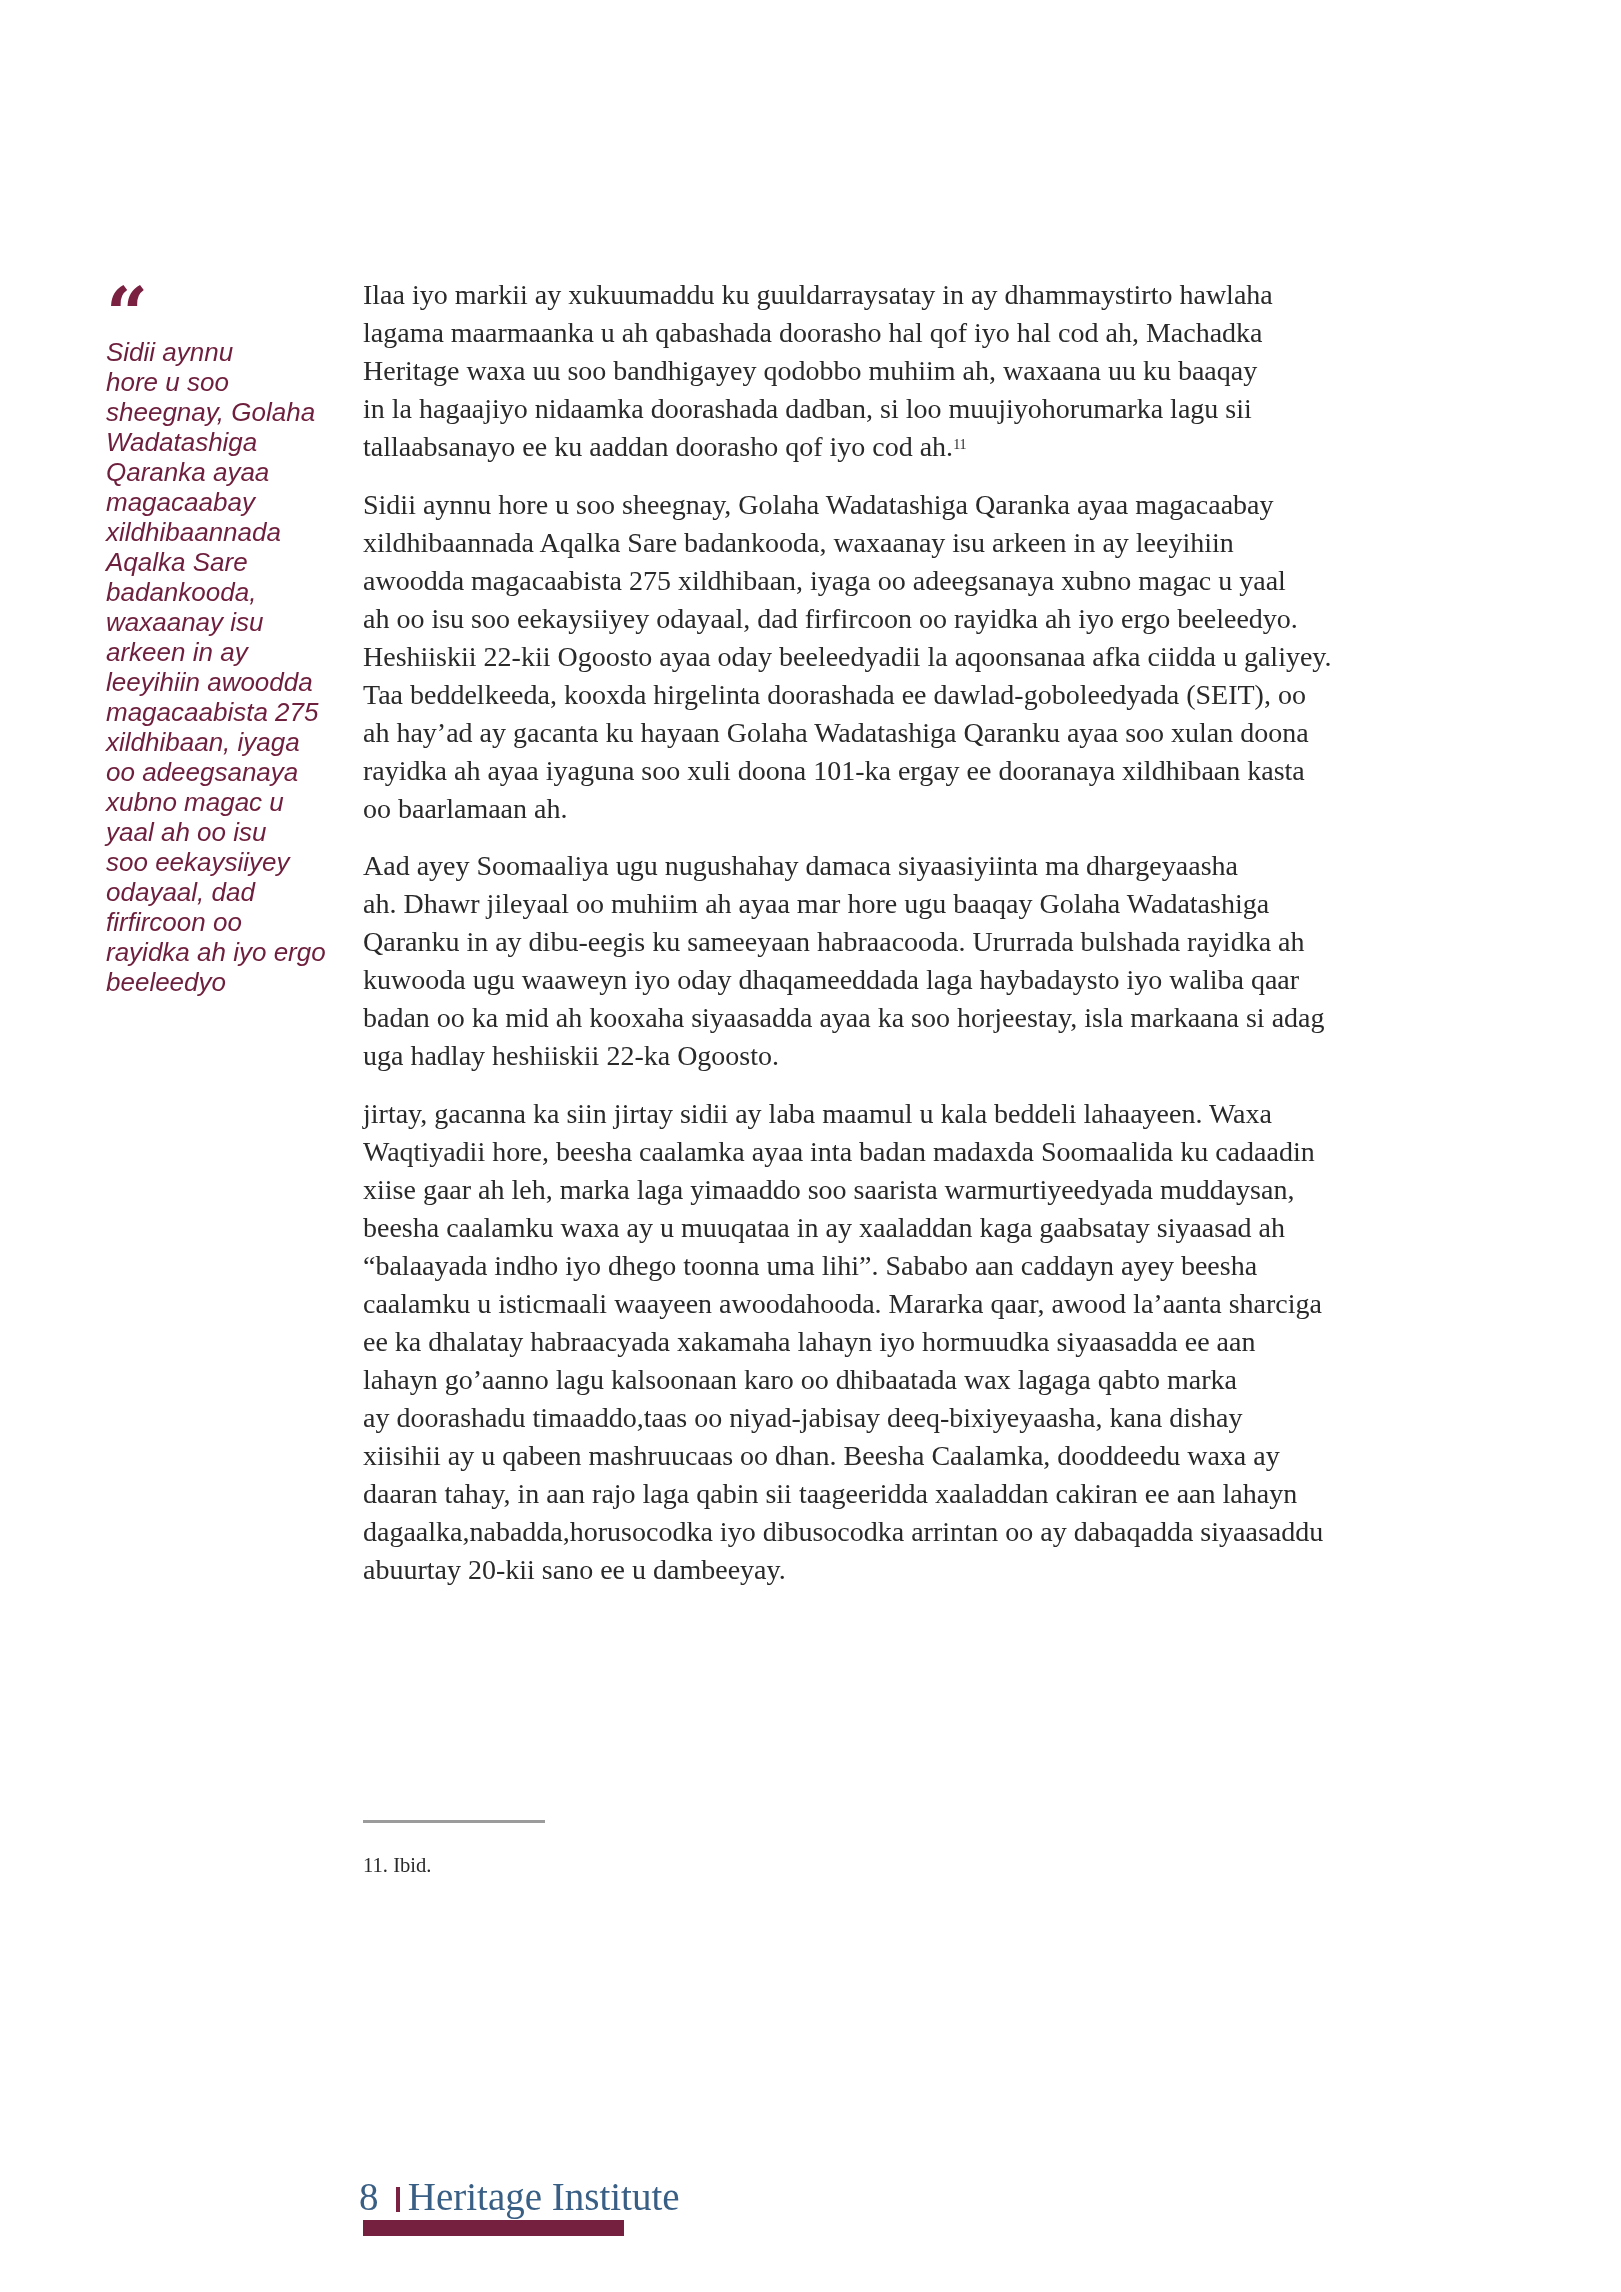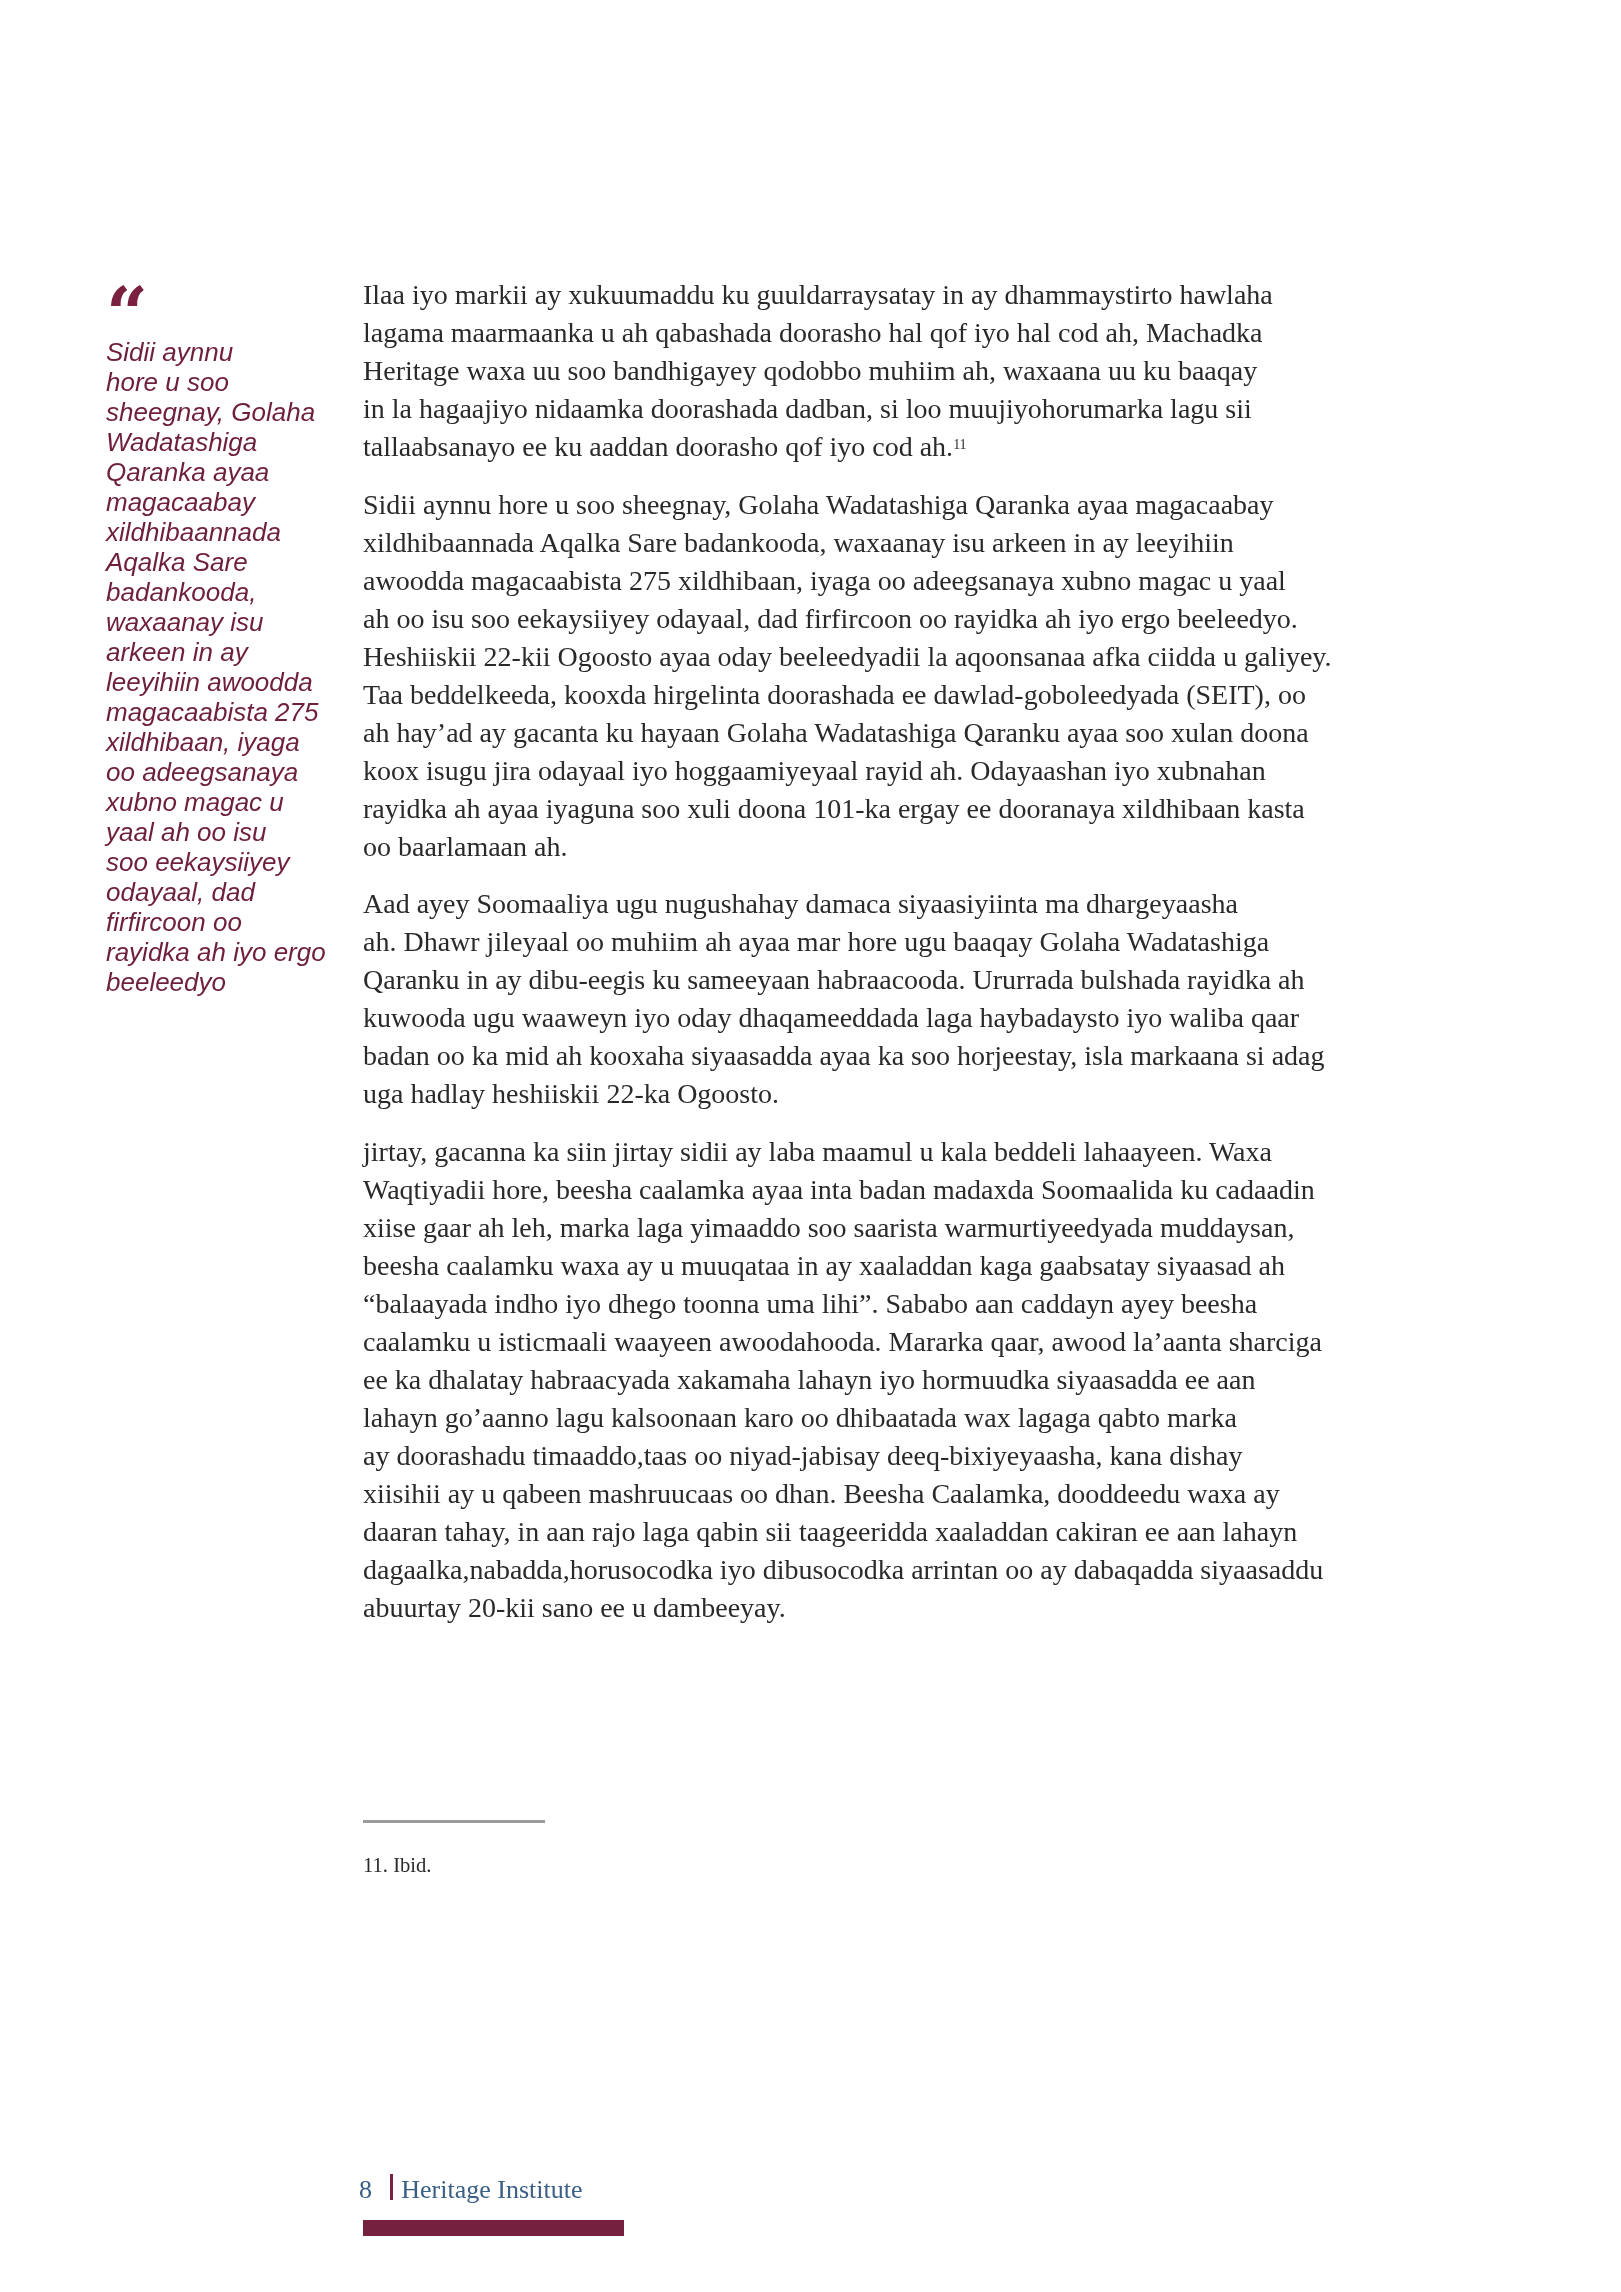--- a/index.html
+++ b/index.html
@@ -21,21 +21,21 @@
   .para {
     font-family: "Liberation Serif", serif; font-size: 28px; line-height: 38px;
     color: #2a2a2a; margin: 0 0 19.6px 0;
   }
   .line { display: block; white-space: nowrap; }
   sup.fn { font-size: 14px; vertical-align: top; position: relative; top: -2px; }
 
   .footnote-rule { position: absolute; left: 363px; top: 1820px; width: 182px; height: 2.9px; background: #9b9b9b; }
   .footnote { position: absolute; left: 363px; top: 1854px; font-family: "Liberation Serif", serif; font-size: 20.6px; color: #2a2a2a; text-align: center; }
 
-  .footer { position: absolute; left: 359px; top: 2174px; font-family: "Liberation Serif", serif; font-size: 26px; color: #3a5f85; white-space: nowrap; }
+  .footer { position: absolute; left: 359px; top: 2174px; font-family: "Liberation Serif", serif; font-size: 39px; color: #3a5f85; white-space: nowrap; }
   .footer .sep { display: inline-block; width: 3.9px; height: 25.5px; background: #7a2040; margin: 0 7.8px 0 17.6px; vertical-align: -2px; }
   .footer-bar { position: absolute; left: 363px; top: 2220px; width: 261px; height: 15.7px; background: #75203e; }
 </style>
 </head>
 <body>
 
 <div class="page">
 
   <aside class="pullquote">
     <div class="quote-mark">“</div>
@@ -74,21 +74,20 @@
         <span class="line"><span>tallaabsanayo ee ku aaddan doorasho qof iyo cod ah.</span><sup class="fn">11</sup></span>
       </p>
       <p class="para">
         <span class="line"><span>Sidii aynnu hore u soo sheegnay, Golaha Wadatashiga Qaranka ayaa magacaabay</span></span>
         <span class="line"><span>xildhibaannada Aqalka Sare badankooda, waxaanay isu arkeen in ay leeyihiin</span></span>
         <span class="line"><span>awoodda magacaabista 275 xildhibaan, iyaga oo adeegsanaya xubno magac u yaal</span></span>
         <span class="line"><span>ah oo isu soo eekaysiiyey odayaal, dad firfircoon oo rayidka ah iyo ergo beeleedyo.</span></span>
         <span class="line"><span>Heshiiskii 22-kii Ogoosto ayaa oday beeleedyadii la aqoonsanaa afka ciidda u galiyey.</span></span>
         <span class="line"><span>Taa beddelkeeda, kooxda hirgelinta doorashada ee dawlad-goboleedyada (SEIT), oo</span></span>
         <span class="line"><span>ah hay’ad ay gacanta ku hayaan Golaha Wadatashiga Qaranku ayaa soo xulan doona</span></span>
-        <span class="line"><span>koox isugu jira odayaal iyo hoggaamiyeyaal rayid ah. Odayaashan iyo xubnahan</span></span>
         <span class="line"><span>rayidka ah ayaa iyaguna soo xuli doona 101-ka ergay ee dooranaya xildhibaan kasta</span></span>
         <span class="line"><span>oo baarlamaan ah.</span></span>
       </p>
       <p class="para">
         <span class="line"><span>Aad ayey Soomaaliya ugu nugushahay damaca siyaasiyiinta ma dhargeyaasha</span></span>
         <span class="line"><span>ah. Dhawr jileyaal oo muhiim ah ayaa mar hore ugu baaqay Golaha Wadatashiga</span></span>
         <span class="line"><span>Qaranku in ay dibu-eegis ku sameeyaan habraacooda. Ururrada bulshada rayidka ah</span></span>
         <span class="line"><span>kuwooda ugu waaweyn iyo oday dhaqameeddada laga haybadaysto iyo waliba qaar</span></span>
         <span class="line"><span>badan oo ka mid ah kooxaha siyaasadda ayaa ka soo horjeestay, isla markaana si adag</span></span>
         <span class="line"><span>uga hadlay heshiiskii 22-ka Ogoosto.</span></span>

